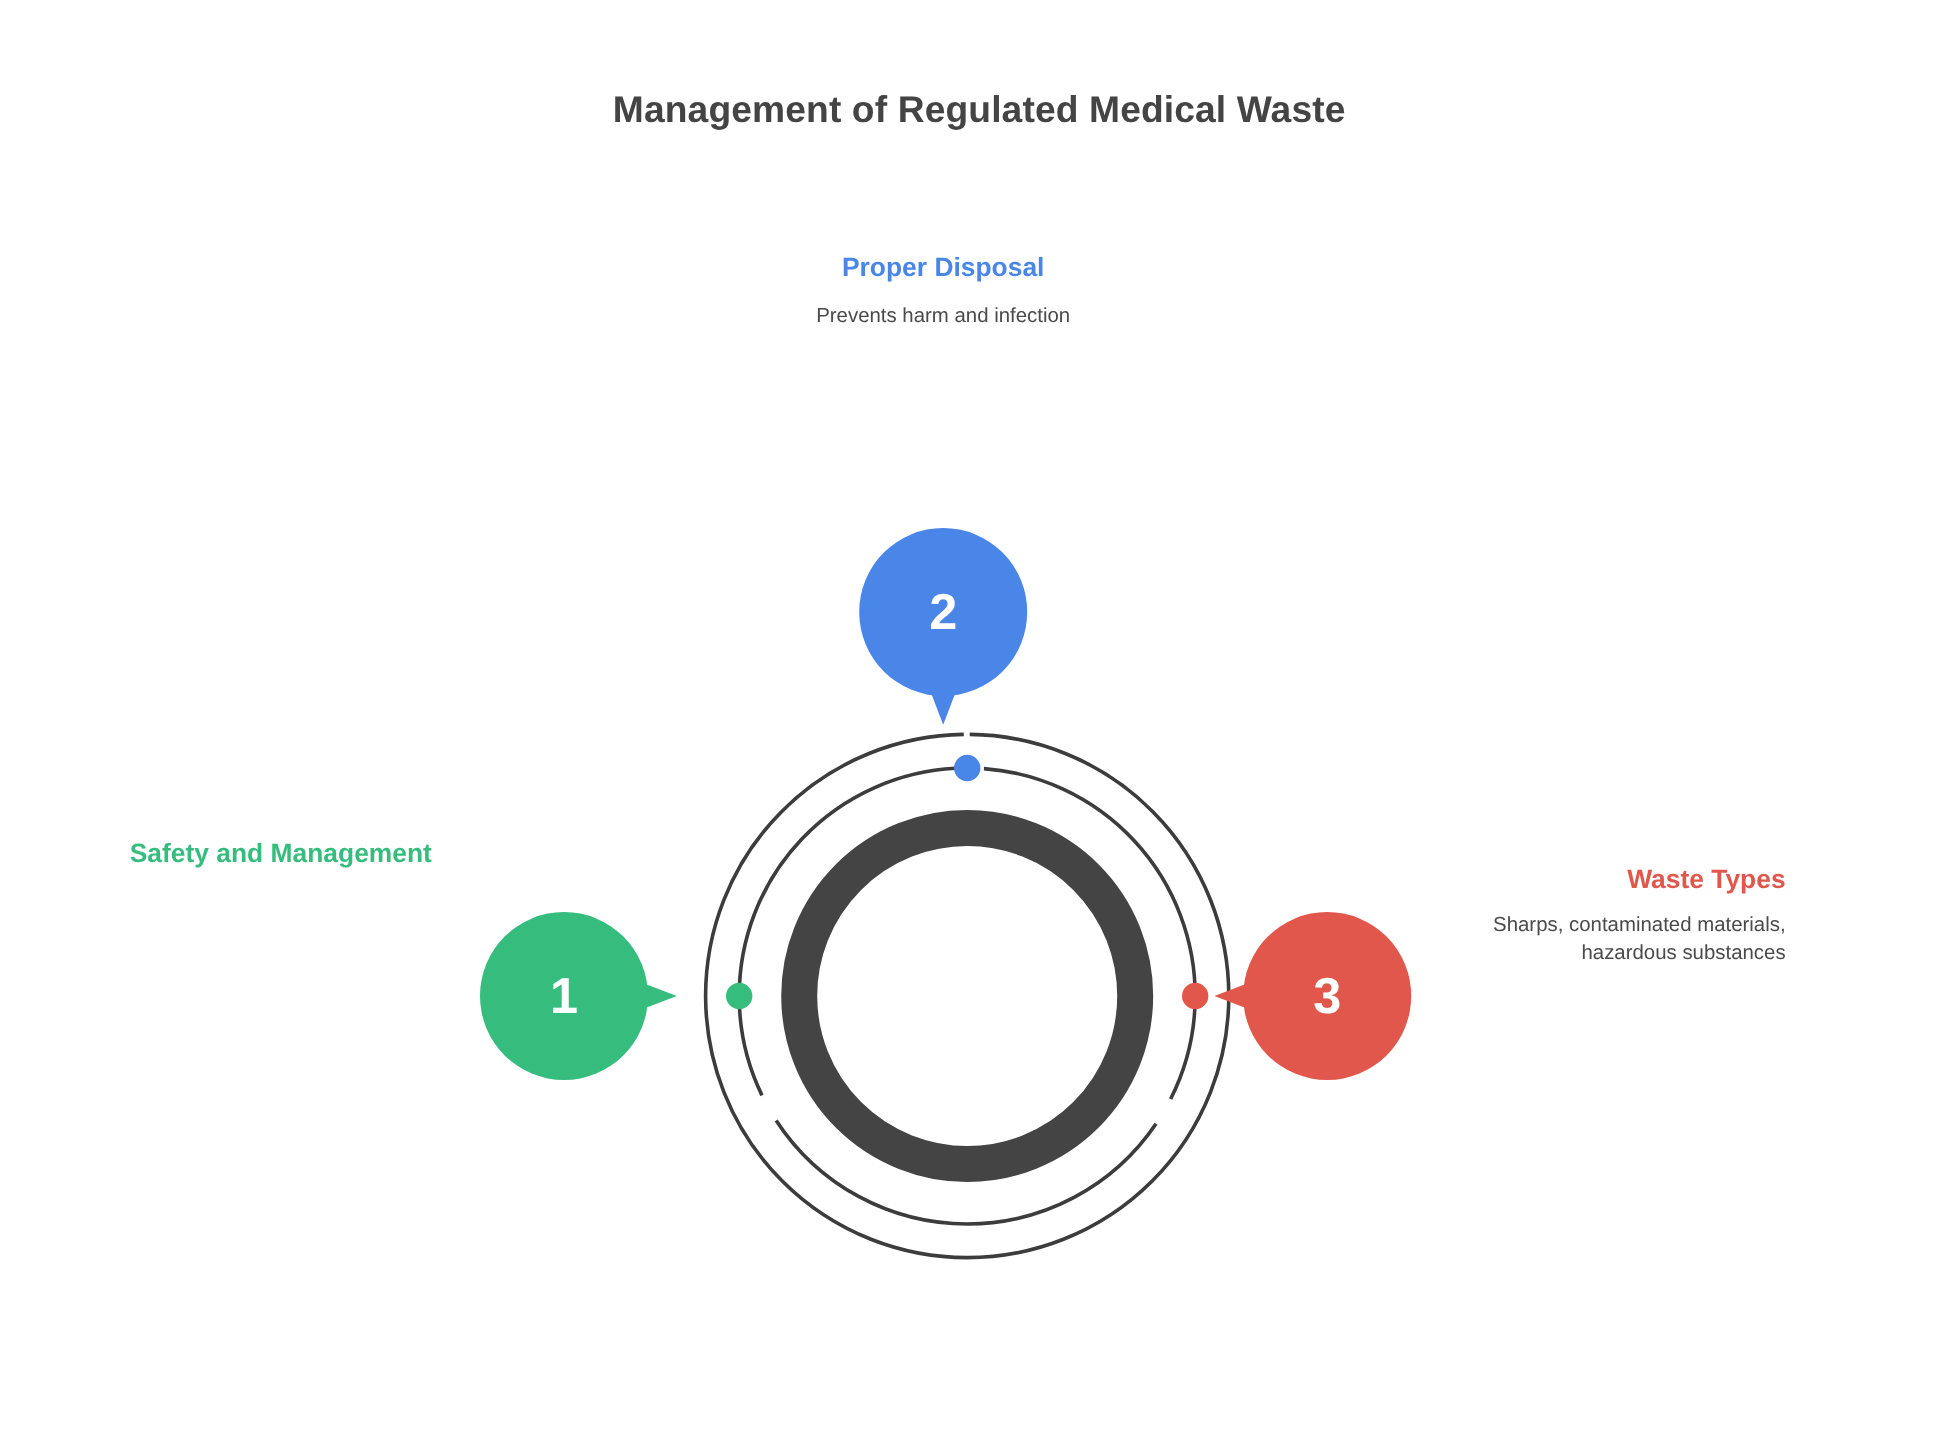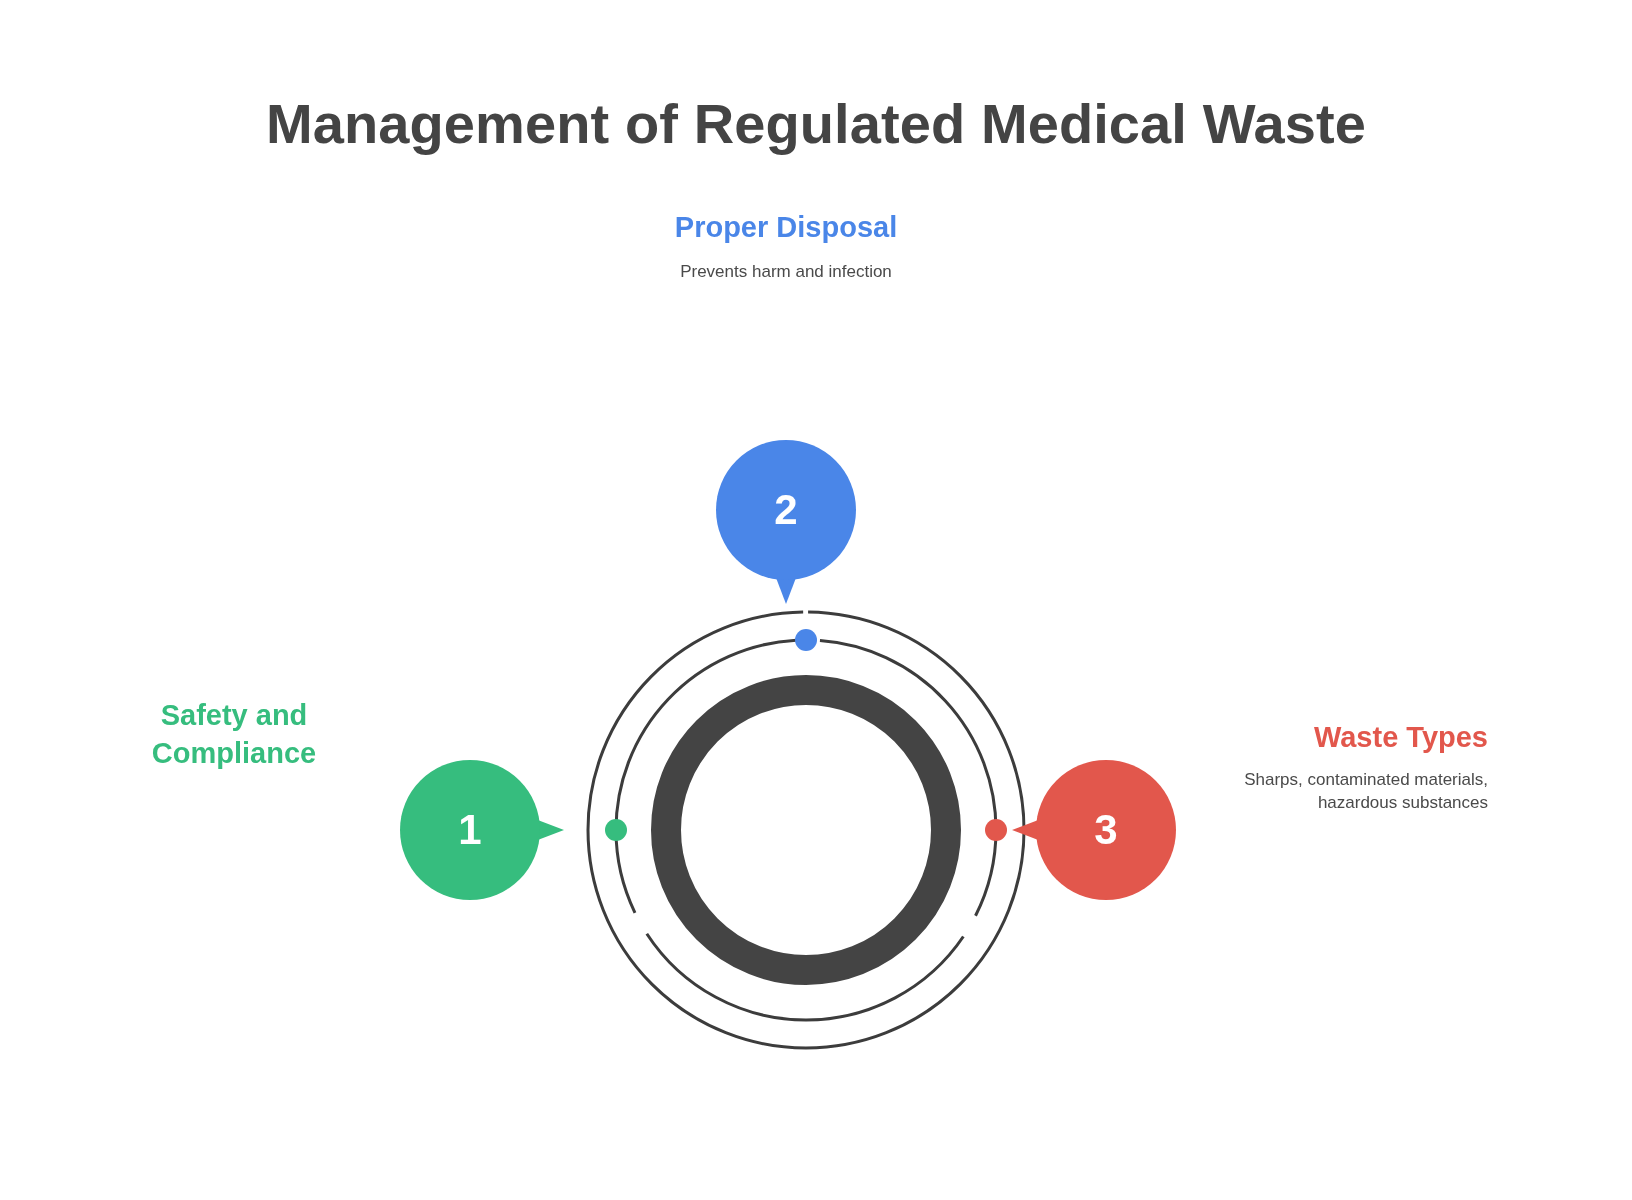--- a/index.html
+++ b/index.html
@@ -21,21 +21,21 @@
     height: 1200px;
   }
 
   
   #page-title {
     position: absolute;
     left: 0;
     top: 52px;
     width: 1632px;
     text-align: center;
-    font-size: 56px;
+    font-size: 31px;
     font-weight: bold;
     color: #444444;
     letter-spacing: 0.1px;
     line-height: 1.2;
   }
 
   
   #diagram {
     position: absolute;
     left: 566px;
@@ -105,21 +105,21 @@
     left: -24px;
     top: 54px;
     border-top: 16px solid transparent;
     border-bottom: 16px solid transparent;
     border-right: 42px solid #e2574c;
   }
 
   
   .node-text { position: absolute; }
   .node-heading {
-    font-size: 29px;
+    font-size: 22px;
     font-weight: bold;
     line-height: 1.32;
     margin: 0 0 14px 0;
   }
   .node-desc {
     font-size: 17px;
     color: #4a4a4a;
     line-height: 1.36;
     margin: 0;
   }
@@ -179,21 +179,21 @@
     <div class="tail"></div>
     <div class="bubble">2</div>
   </div>
 
   <div id="marker-3" class="node-marker">
     <div class="tail"></div>
     <div class="bubble">3</div>
   </div>
 
   <div id="text-1" class="node-text">
-    <p class="node-heading">Safety and Compliance</p>
+    <p class="node-heading">Safety and Management</p>
   </div>
 
   <div id="text-2" class="node-text">
     <p class="node-heading">Proper Disposal</p>
     <p class="node-desc">Prevents harm and infection</p>
   </div>
 
   <div id="text-3" class="node-text">
     <p class="node-heading">Waste Types</p>
     <p class="node-desc">Sharps, contaminated materials, hazardous substances</p>

